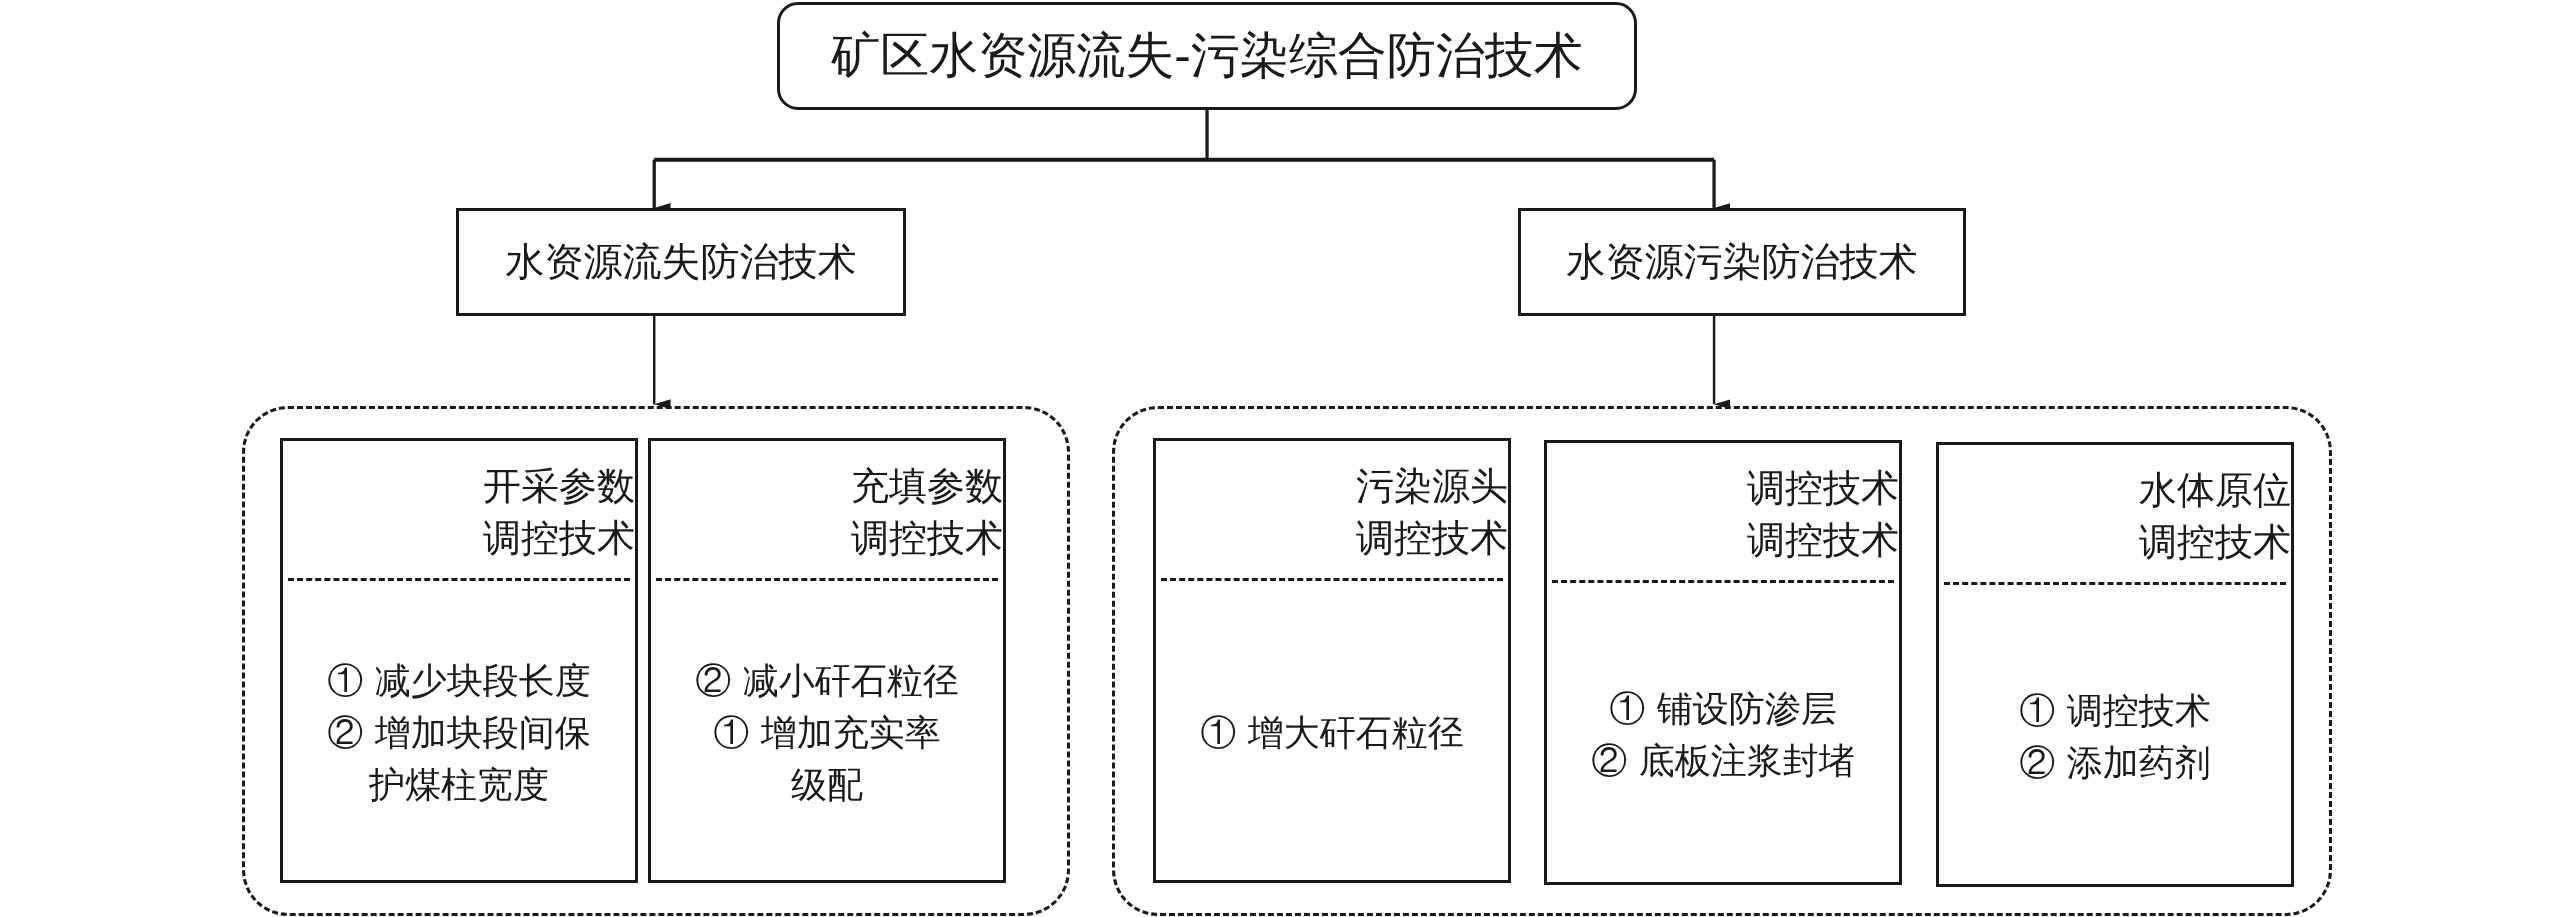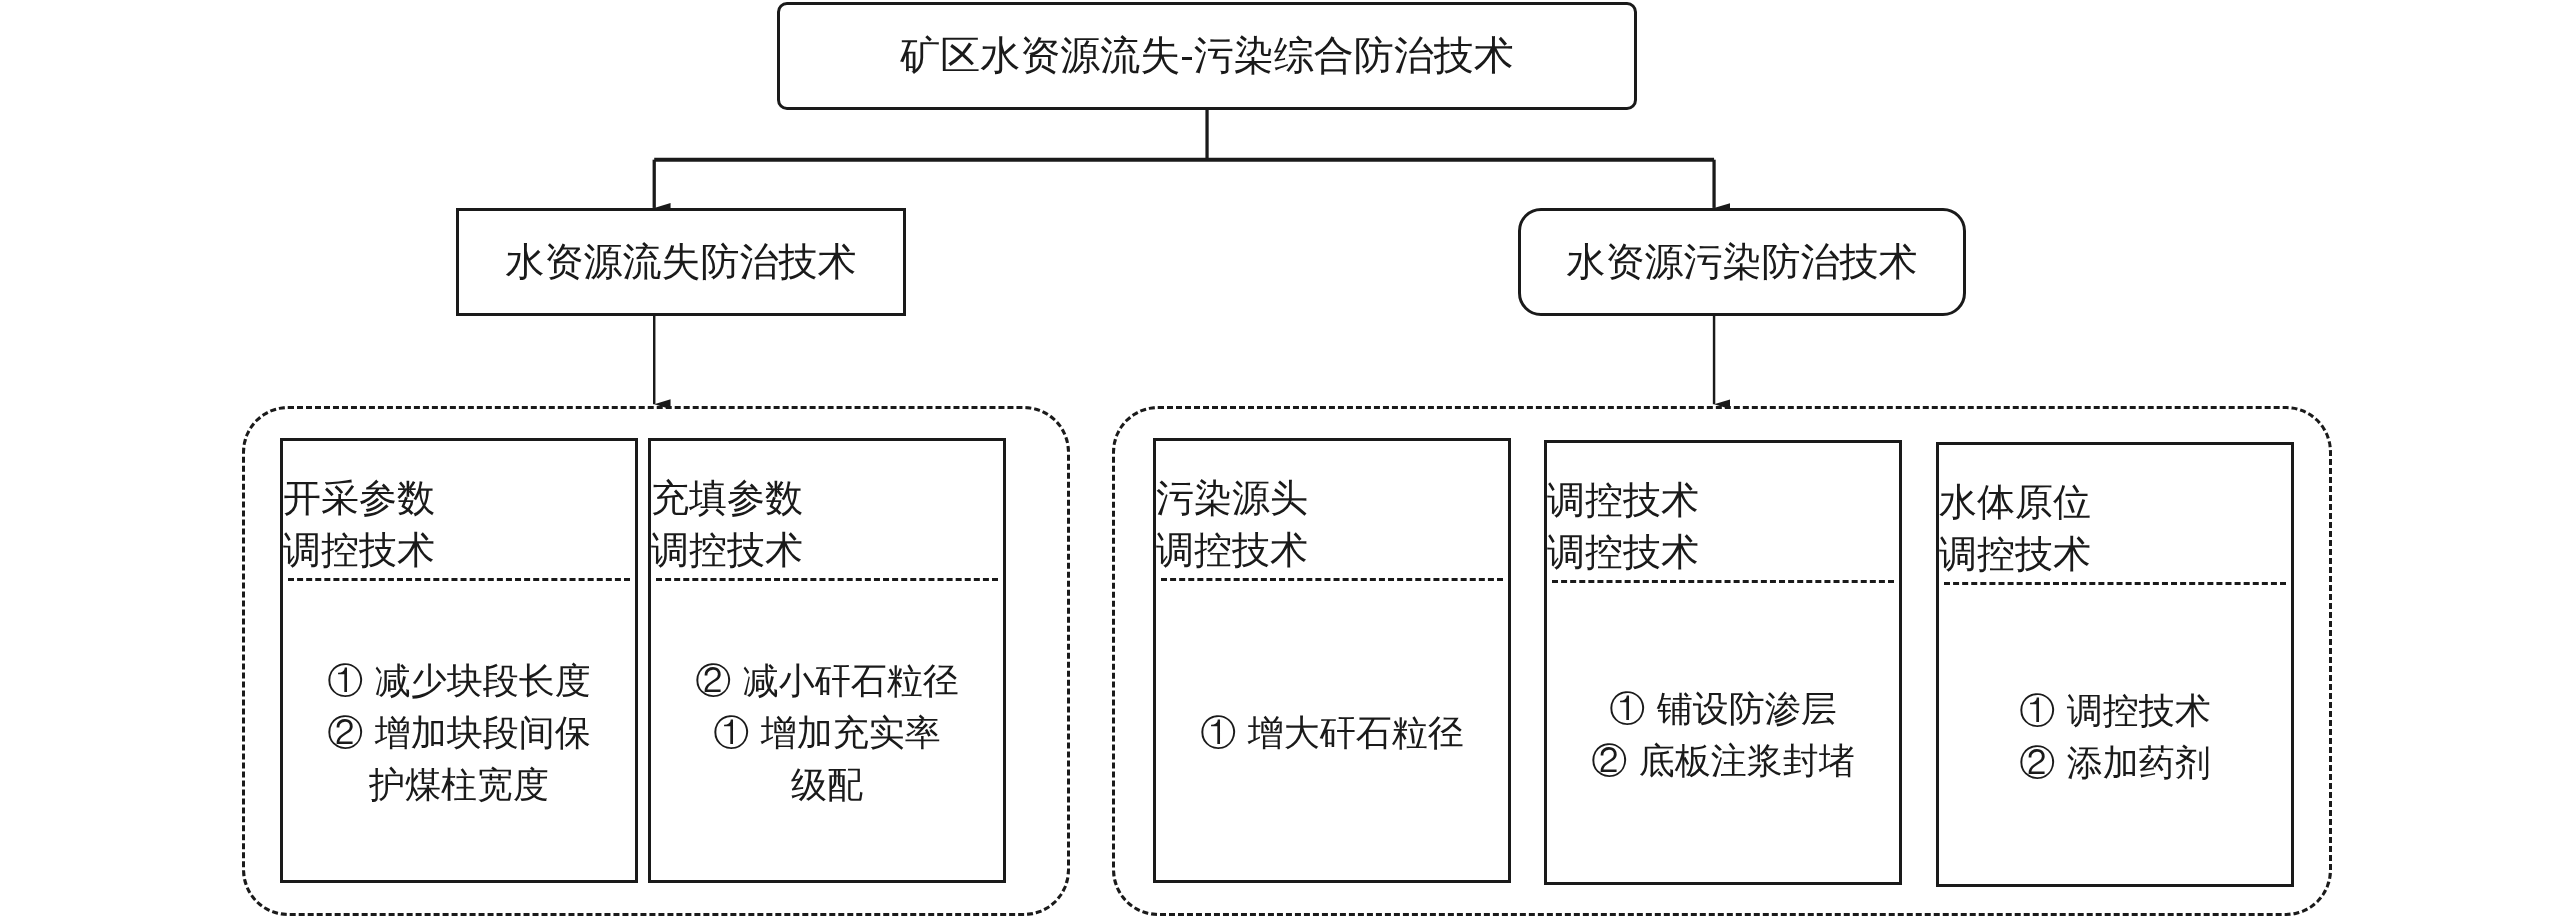--- a/index.html
+++ b/index.html
@@ -1,24 +1,24 @@
 <!DOCTYPE html>
 <html style="font-size:13px"><head>
 <meta charset="utf-8">
 <style>
   html, body { margin:0; padding:0; background:#fff; }
   body { width:2576px; height:918px; position:relative; overflow:hidden;
          font-family:"DejaVu Serif", "Liberation Serif", serif; color:#1a1a1a; }
   .abs { position:absolute; box-sizing:border-box; }
   .box { border:3.3px solid #1a1a1a; background:#fff; display:flex; align-items:center; justify-content:center; text-align:center; }
-  .root { border-radius:10px; font-size:40px; }
+  .root { border-radius:21px; font-size:49px; }
   .mid { font-size:39px;margin-left:26px; }
   .group { border:3.3px dashed #1a1a1a; border-radius:46px; }
   .card { border:3.3px solid #1a1a1a; background:#fff; }
-  .card .head { position:absolute; left:0; right:0; top:0; height:141px; display:flex; flex-direction:column; align-items:flex-start; justify-content:center; font-size:38px; line-height:52px;margin-top:12px; }
+  .card .head { position:absolute; left:0; right:0; top:0; height:141px; display:flex; flex-direction:column; align-items:flex-end; justify-content:center; font-size:38px; line-height:52px; }
   .card .sep { position:absolute; left:4.9px; right:4.9px; top:137px; border-top:3.3px dashed #1a1a1a; }
   .card .body { position:absolute; left:0; right:0; top:144px; bottom:0; display:flex; flex-direction:column; align-items:center; justify-content:center; font-size:36px; line-height:52px; text-align:center; padding:0 6.5px; }
   svg.lines { position:absolute; left:0; top:0; }
 </style>
 </head>
 <body>
 
 <svg class="lines" width="2576" height="918" viewBox="0 0 3150 1122">
   <defs>
     <marker id="arr" markerWidth="12" markerHeight="20" refX="6" refY="20" orient="auto" markerUnits="userSpaceOnUse">
@@ -33,21 +33,21 @@
   <line x1="2096" y1="386" x2="2096" y2="494" stroke="#1a1a1a" stroke-width="3" marker-end="url(#arr)"></line>
 </svg>
 
 <div class="abs box root" style="left:777px; top:1.6px; width:860px; height:108px;">
   <span>矿区水资源流失-污染综合防治技术</span>
 </div>
 
 <div class="abs box mid" style="left:430px; top:208px; width:450px; height:108px;">
   <span>水资源流失防治技术</span>
 </div>
-<div class="abs box mid" style="left:1492px; top:208px; width:448px; height:108px;border-radius:23px;">
+<div class="abs box mid" style="left:1492px; top:208px; width:448px; height:108px;">
   <span>水资源污染防治技术</span>
 </div>
 
 <div class="abs group" style="left:242px; top:406px; width:828px; height:510px;"></div>
 <div class="abs group" style="left:1112px; top:406px; width:1220px; height:510px;"></div>
 
 <div class="abs card" style="left:280px; top:438px; width:358px; height:445px;">
   <div class="head">
       <span>开采参数</span>
       <span>调控技术</span>

